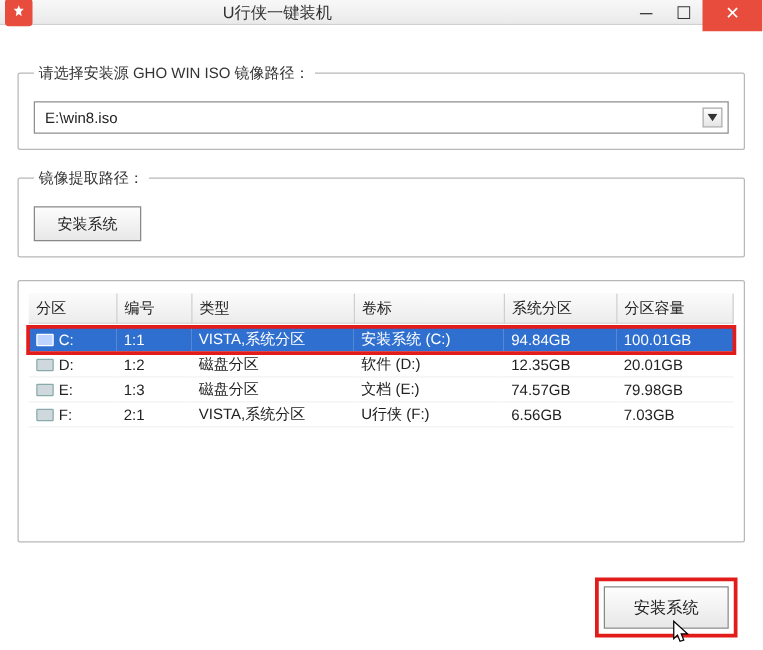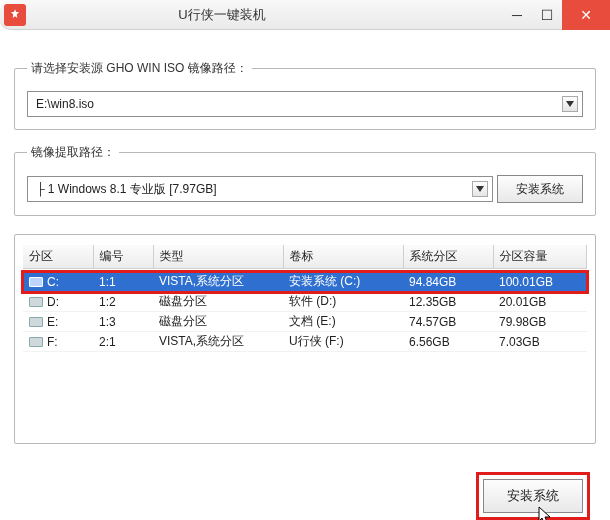--- a/index.html
+++ b/index.html
@@ -1,23 +1,22 @@
 <!DOCTYPE html>
 <html><head>
 <meta charset="utf-8">
 <style>
   * { box-sizing: border-box; font-family: "Microsoft YaHei", "SimSun", Arial, sans-serif; }
   body { margin: 0; background: #fff; }
   .titlebar {
-    height: 30px;
+    height: 20px;
     background: linear-gradient(#f8f8f8, #eaeaea);
     border-bottom: 1px solid #d0d0d0;
     display: flex; align-items: center;
     user-select: none;
-    border-radius: 10px;
   }
   .titlebar .app-icon {
     width: 22px; height: 22px; margin: 0 6px 0 4px;
     background: #e74c3c; border-radius: 3px;
     display: flex; align-items: center; justify-content: center;
   }
   .titlebar .app-icon svg { width: 14px; height: 14px; }
   .titlebar .title {
     flex: 1; text-align: center; font-size: 13px; color: #333;
     margin-left: -90px;
@@ -114,28 +113,20 @@
               <path d="M0 0h8L4 6z" fill="#333"></path>
             </svg>
         </span>
       </div>
     </div>
   </fieldset>
 
   <fieldset class="group">
     <legend>镜像提取路径：</legend>
     <div class="row">
-      <div class="select-box">
-        <span>├ 1 Windows 8.1 专业版 [7.97GB]</span>
-        <span class="chev">
-          <svg width="8" height="6" viewBox="0 0 8 6">
-              <path d="M0 0h8L4 6z" fill="#333"></path>
-            </svg>
-        </span>
-      </div>
       <div class="btn">安装系统</div>
     </div>
   </fieldset>
 
   <div class="panel">
     <table class="table">
       <colgroup>
         <col style="width:70px">
           <col style="width:60px">
           <col style="width:130px">

